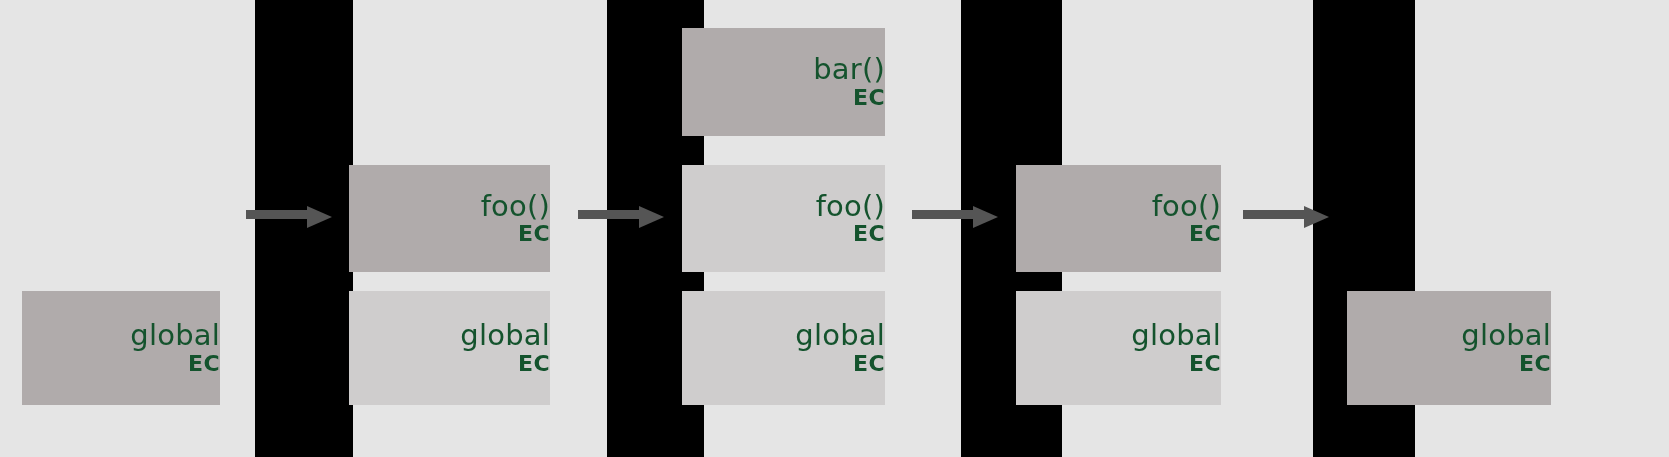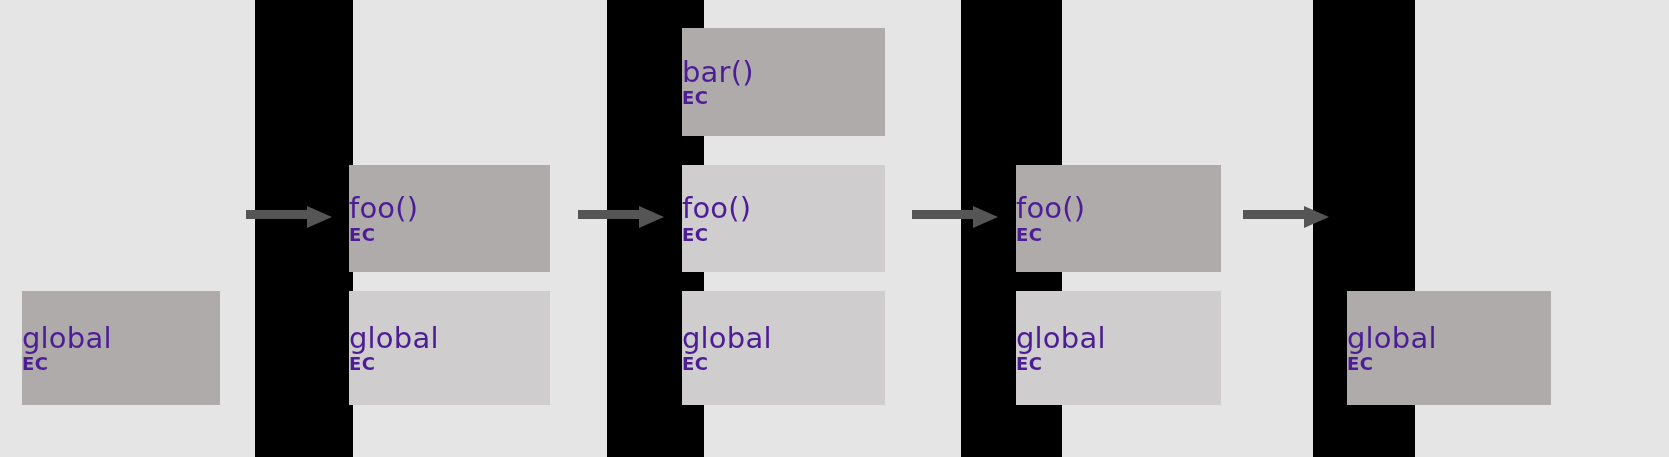--- a/index.html
+++ b/index.html
@@ -58,35 +58,35 @@
     top: 0;
     height: 457px;
     background: #e5e5e5;
   }
 
   .frame {
     position: absolute;
     box-sizing: border-box;
     display: flex;
     flex-direction: column;
-    align-items: flex-start;
+    align-items: flex-end;
     justify-content: center;
     line-height: 1.12;
-    color: #4c1d95;
+    color: #14532d;
   }
   .frame.active   { background: #b0abab; }
   .frame.inactive { background: #cfcdcd; }
 
   .frame-name {
     font-size: 29px;
     font-weight: 400;
     letter-spacing: .2px;
   }
   .frame-tag {
-    font-size: 18px;
+    font-size: 22px;
     font-weight: 700;
     letter-spacing: .4px;
   }
 </style>
 </head>
 <body>
 
 <div id="stage">
 
   <div class="gap-band" style="left:255px; width:98px;"></div>

